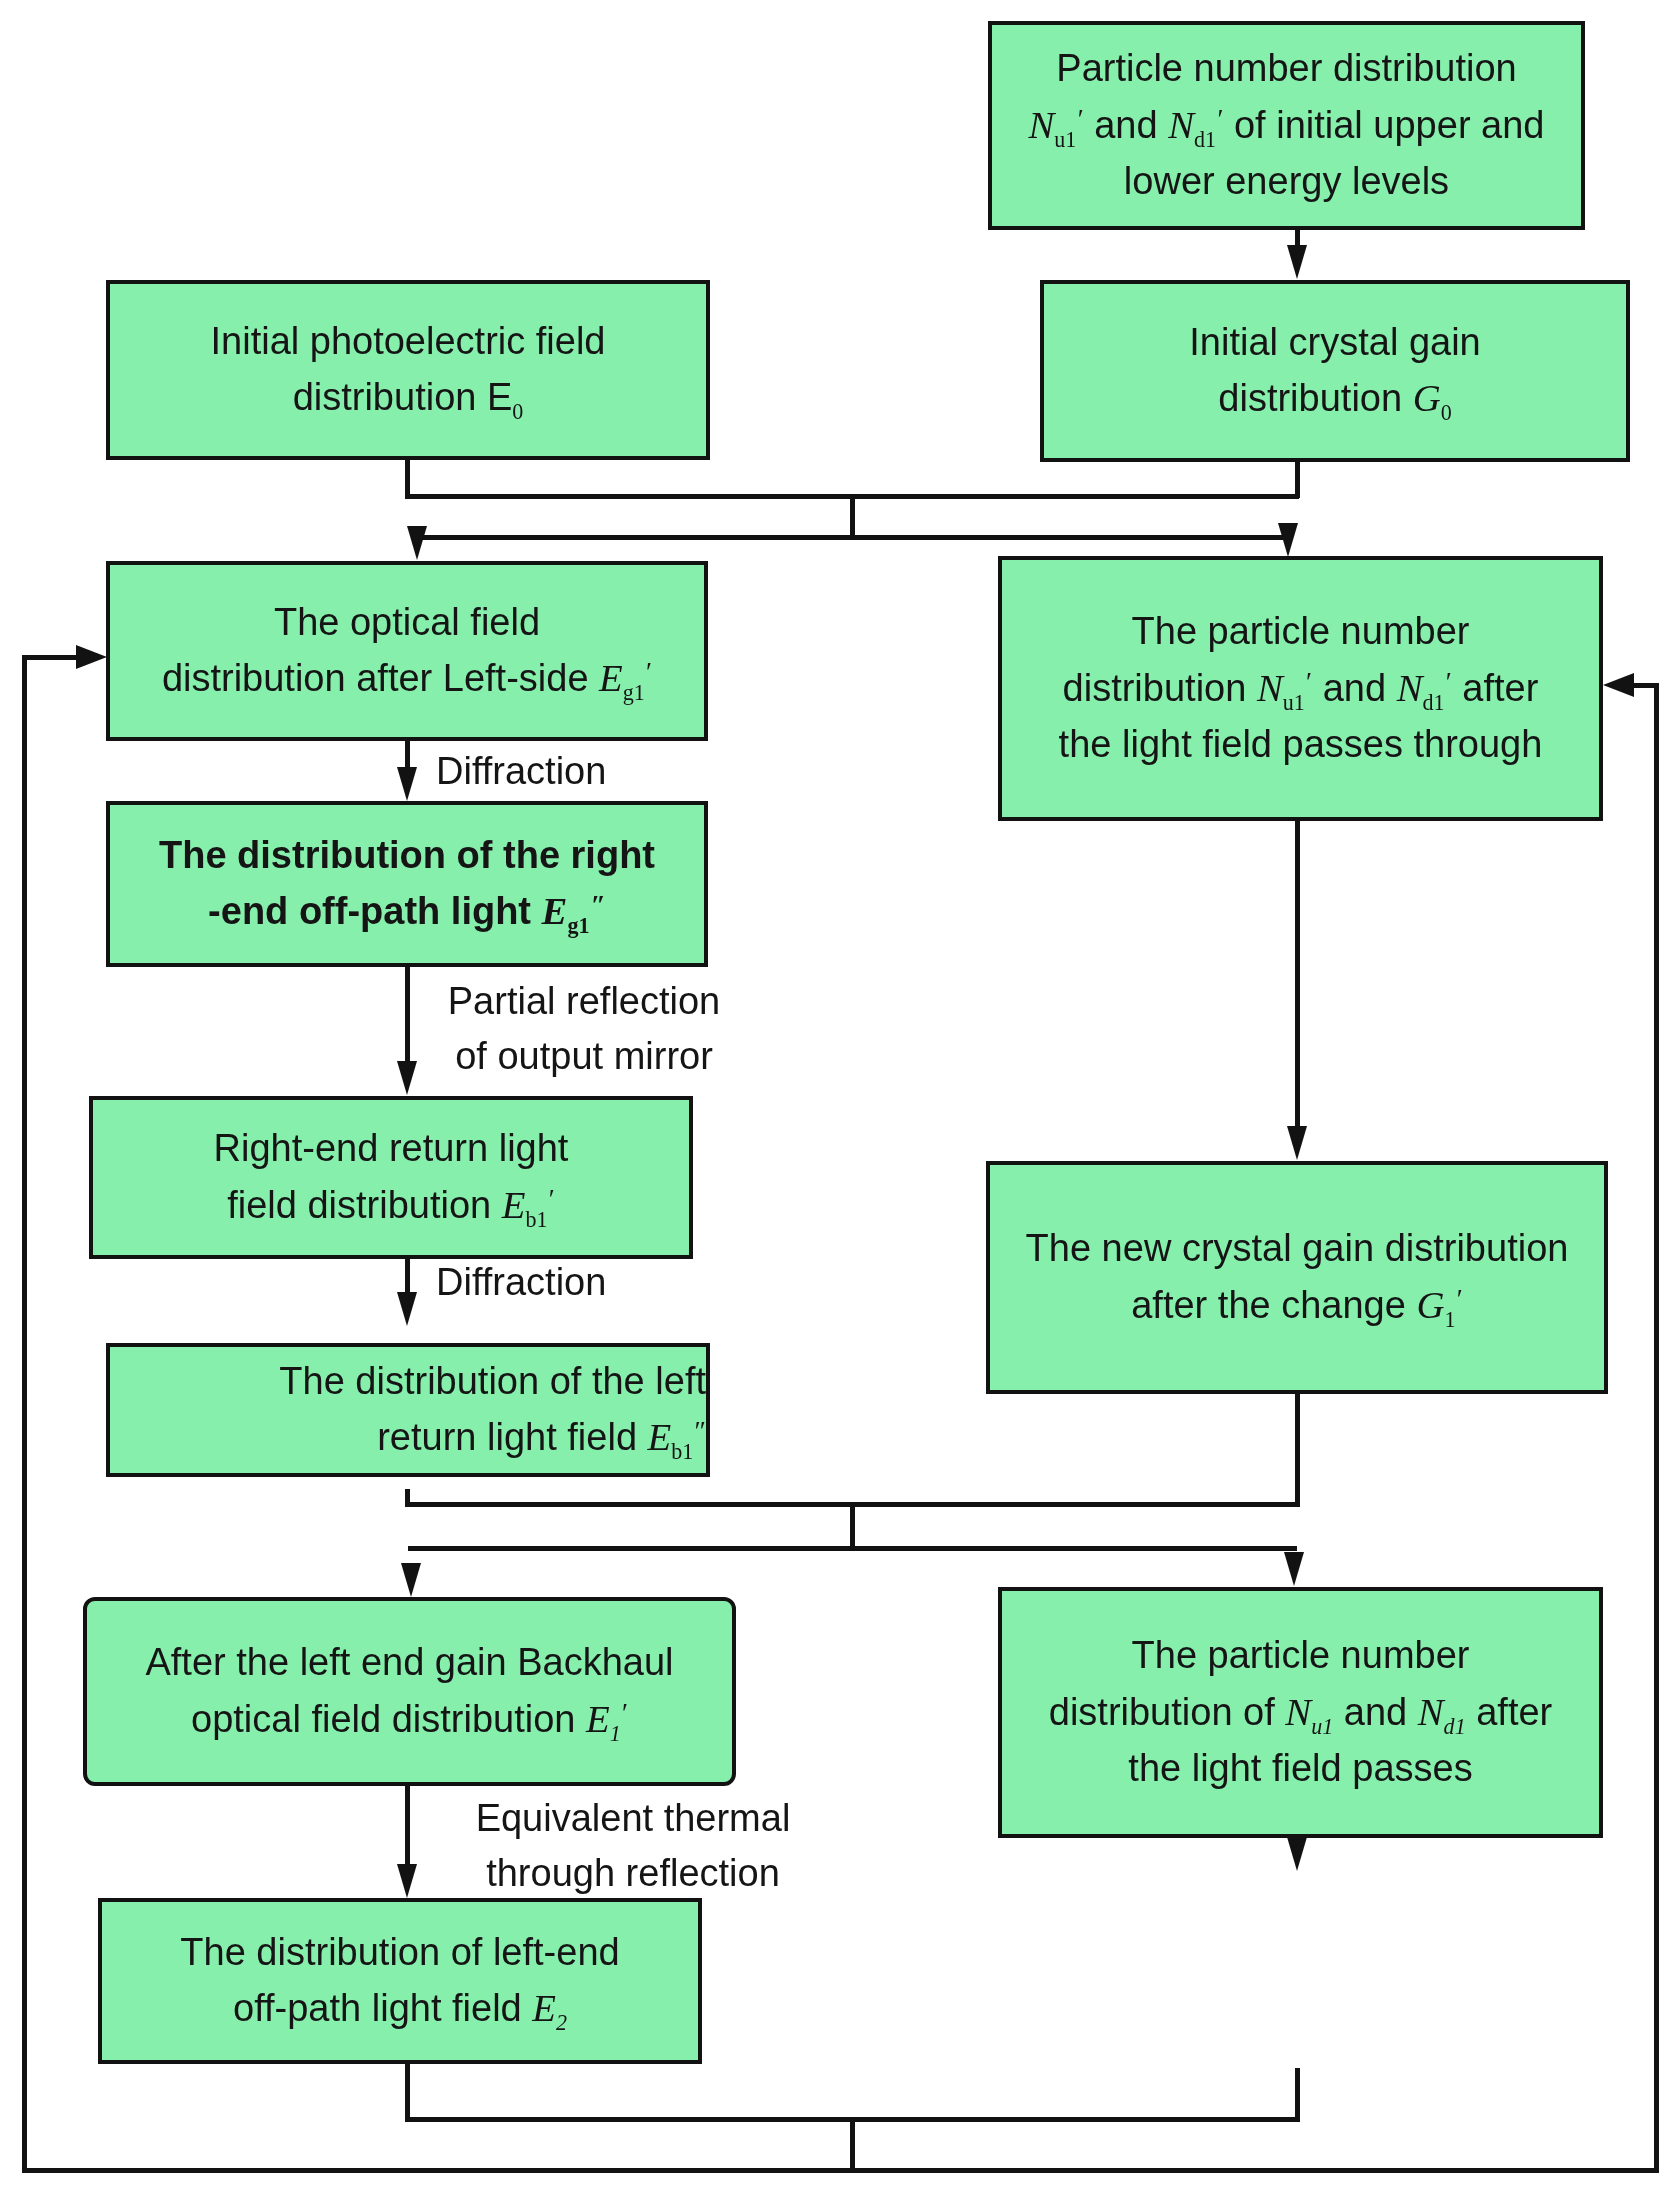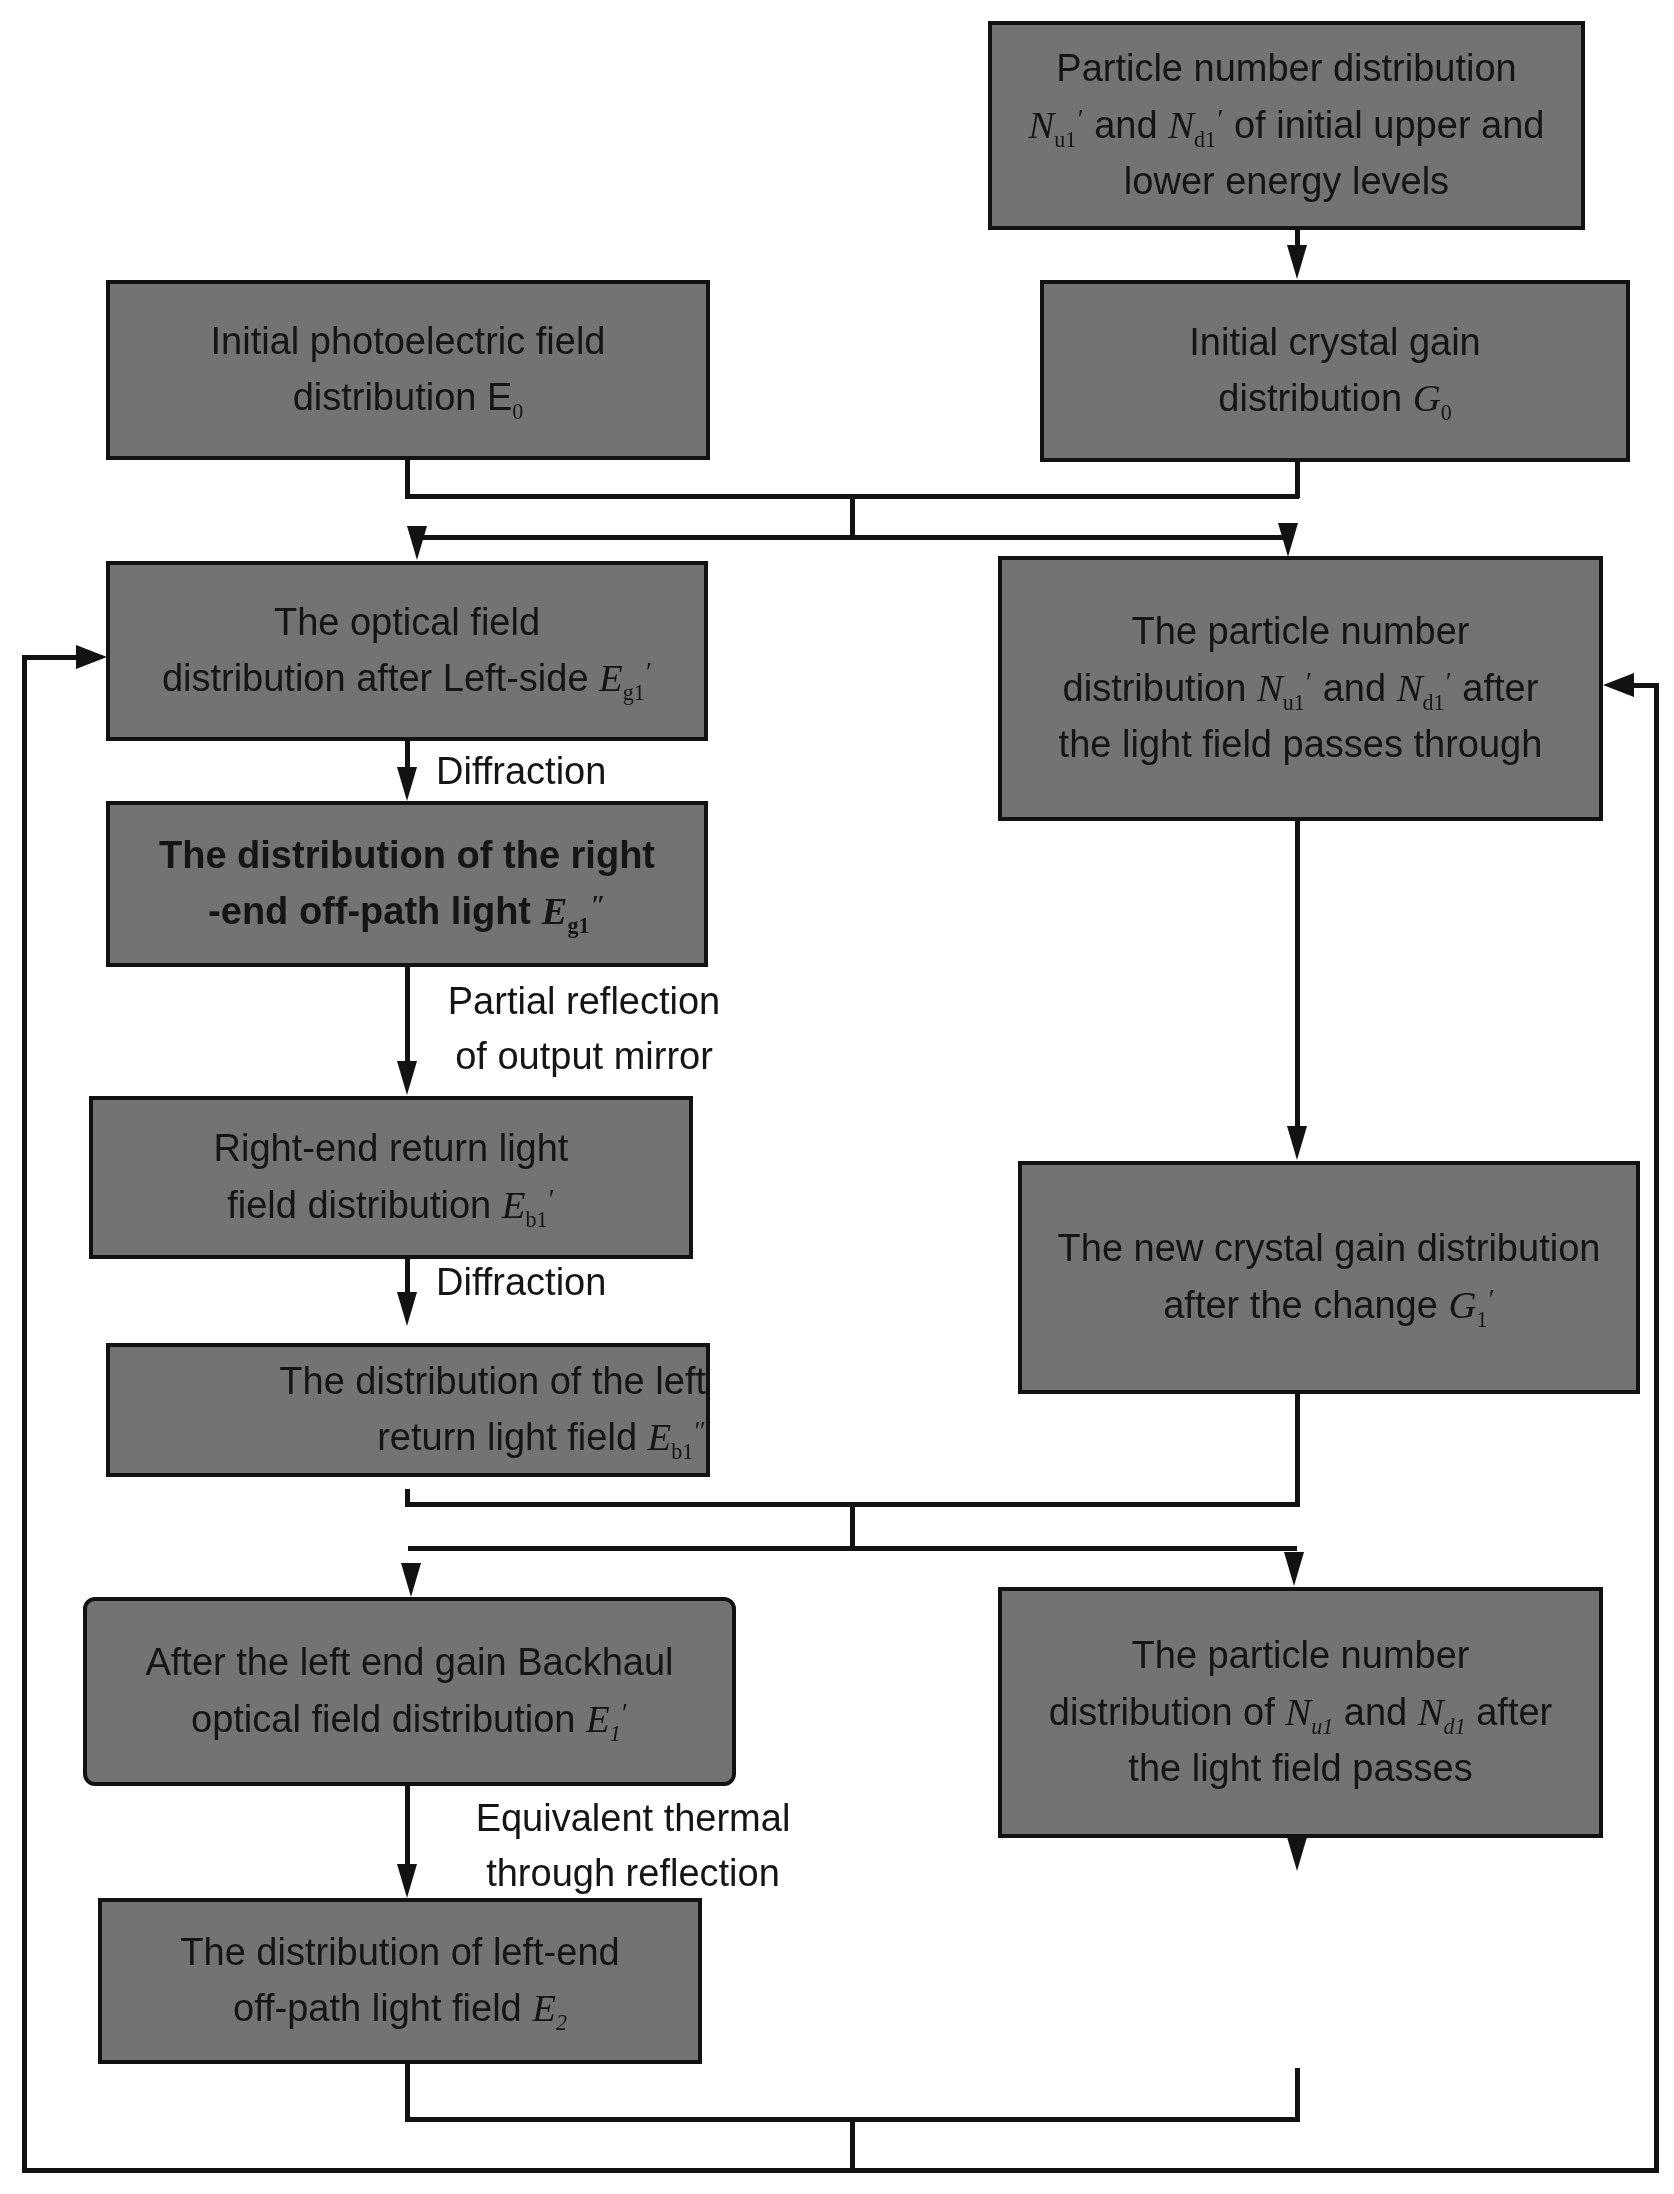--- a/index.html
+++ b/index.html
@@ -1,18 +1,18 @@
 <!DOCTYPE html>
 <html style="font-size:10.6px"><head>
 <meta charset="utf-8">
 <style>
   html,body{margin:0;padding:0;background:#ffffff;}
   .canvas{position:relative;width:1675px;height:2194px;background:#ffffff;
           font-family:"Liberation Sans",sans-serif;color:#151515;overflow:hidden;}
-  .node{position:absolute;border:4.6px solid #121212;background:#737373;box-sizing:border-box;
+  .node{position:absolute;border:4.6px solid #121212;background:#86efac;box-sizing:border-box;
         display:flex;flex-direction:column;justify-content:center;align-items:center;
         text-align:center;font-size:38px;line-height:1.47;}
   .tl{white-space:nowrap;}
   .mv{font-family:"Liberation Serif",serif;font-style:italic;font-size:1.02em;}
   .mv.up{font-family:"Liberation Sans",sans-serif;font-style:normal;font-size:1em;}
   .node sub,.lbl sub{font-size:0.58em;line-height:0;font-family:"Liberation Serif",serif;}
   sub.si{font-style:italic;}
   .pr{font-size:0.72em;vertical-align:0.38em;margin-left:1.3px;font-family:"Liberation Serif",serif;}
   .hl,.vl{position:absolute;background:#121212;}
   .hl{height:4.6px;} .vl{width:4.6px;}
@@ -62,21 +62,21 @@
   <div class="node" style="left:89px;top:1096px;width:604px;height:163px;">
       <div class="tl">Right-end return light</div>
       <div class="tl">field distribution <span class="mv">E</span><sub>b1</sub><span class="pr">′</span></div>
     </div>
 
   <div class="node" style="left:106px;top:1343px;width:604px;height:134px;align-items:flex-end;">
       <div class="tl">The distribution of the left</div>
       <div class="tl">return light field <span class="mv">E</span><sub>b1</sub><span class="pr">″</span></div>
     </div>
 
-  <div class="node" style="left:986px;top:1161px;width:622px;height:233px;margin-left:32px;">
+  <div class="node" style="left:986px;top:1161px;width:622px;height:233px;">
       <div class="tl">The new crystal gain distribution</div>
       <div class="tl">after the change  <span class="mv">G</span><sub>1</sub><span class="pr">′</span></div>
     </div>
 
   <div class="node" style="left:83px;top:1597px;width:653px;height:189px;border-radius:12px;">
       <div class="tl">After the left end gain Backhaul</div>
       <div class="tl">optical field distribution  <span class="mv">E</span><sub class="si">1</sub><span class="pr">′</span></div>
     </div>
 
   <div class="node" style="left:98px;top:1898px;width:604px;height:166px;">

